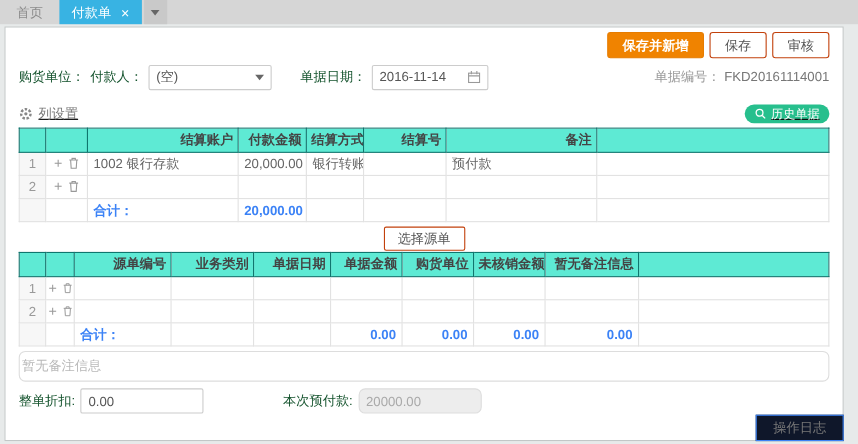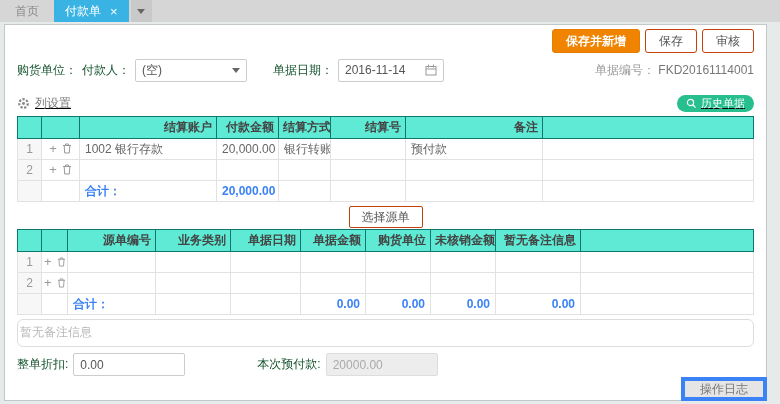--- a/index.html
+++ b/index.html
@@ -51,24 +51,24 @@
   .total-row td { font-weight:bold; color:#3b82f6; }
 
   .select-row { display:flex; justify-content:center; margin-top:4px; margin-bottom:1px; }
   .btn-sm { height:22px; padding:0 12px; border-radius:2px; }
 
   .remark { display:block; width:100%; height:28px; margin-top:4px; border:1px solid #ddd; border-radius:6px; resize:none; padding:4px 2px; font:12px "Liberation Sans", sans-serif; color:#666; outline:none; }
   .remark::placeholder { color:#b8b8b8; }
 
   .footer-row { display:flex; align-items:center; margin-top:6px; }
   .inp { height:23px; border:1px solid #ccc; border-radius:2px; padding:0 6px; width:112px; font:12px "Liberation Sans", sans-serif; color:#555; }
-  .inp:disabled { background:#ededed; color:#aaa; border-color:#ddd; }
+  .inp:disabled { background:#ededed; color:#aaa; border-color:#ddd;border-radius:6px; }
   .lbl2 { margin-left:72px; }
 
-  .oplog { position:absolute; right:-1px; bottom:-1px; height:24px; padding:0 15px; background:#e5e5e5; border:4px solid #3b82f6; color:#777; font-size:12px; font-family:inherit; cursor:pointer; }
+  .oplog { position:absolute; right:-1px; bottom:-1px; height:24px; padding:0 15px; background:#0f172a; border:1px solid #3b82f6; color:#777; font-size:12px; font-family:inherit; cursor:pointer; }
 </style>
 </head>
 <body>
 
 <div class="screen">
 
   <div class="tabbar">
     <div class="tab-home">首页</div>
     <div class="tab-active">
       <span>付款单</span>

